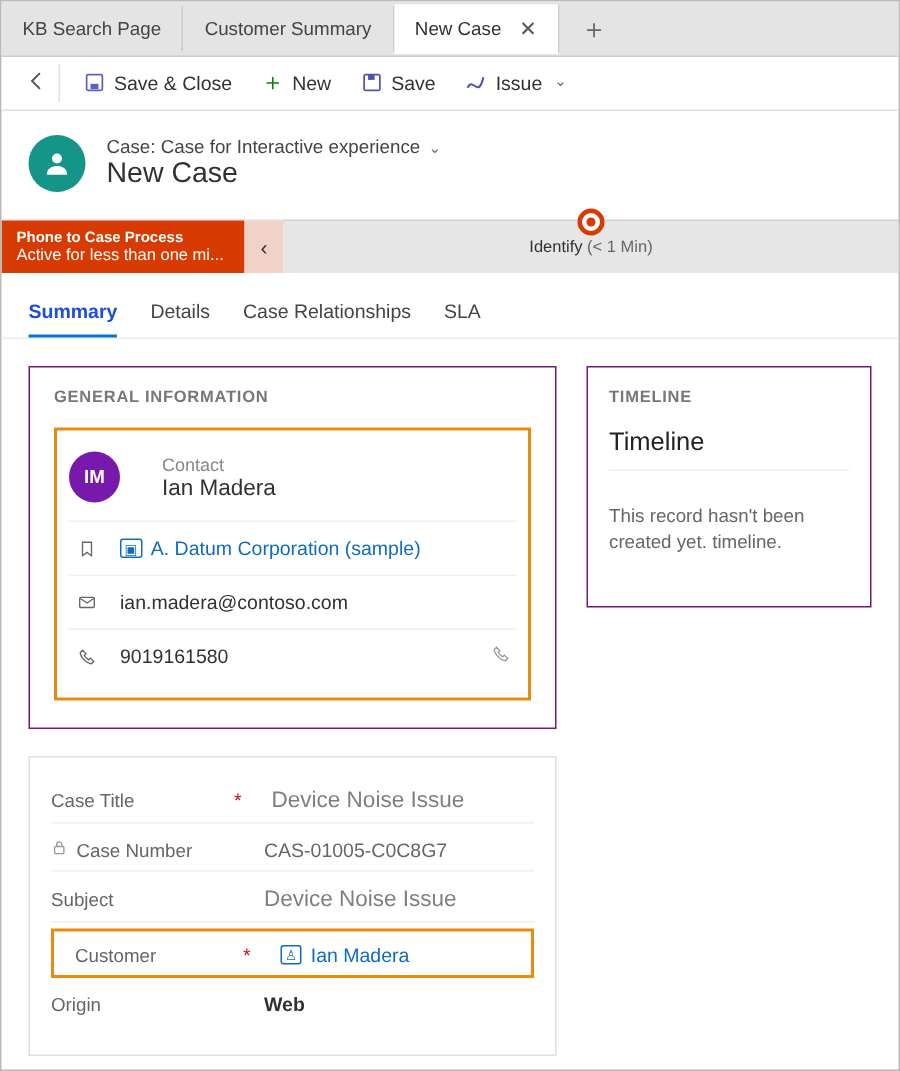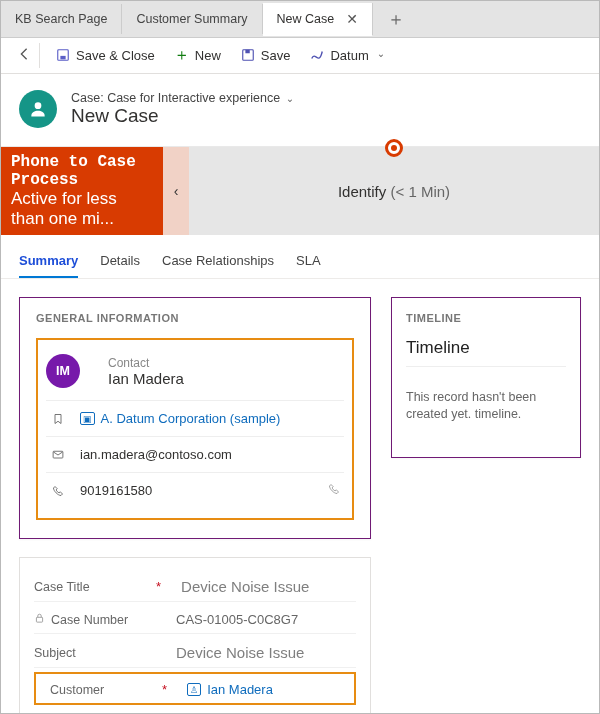--- a/index.html
+++ b/index.html
@@ -22,24 +22,24 @@
 
 .header { display: flex; align-items: center; gap: 14px; padding: 16px 18px 18px; border-bottom: 1px solid #e9e9e9; }
 .avatar-circle { width: 38px; height: 38px; border-radius: 50%; background: #159587; display: flex; align-items: center; justify-content: center; }
 .avatar-circle svg { width: 20px; height: 20px; fill: #fff; }
 .header-text .small { font-size: 12.5px; color: #444; }
 .header-text .big { font-size: 19px; color: #323130; font-weight: 400; }
 
 
 .process { display: flex; position: relative; }
 .process-left { background: #d83b01; color: #fff; padding: 6px 10px; width: 162px; }
-.process-left .pt { font-size: 16px; font-weight: 600; font-family: Liberation Mono, monospace; }
-.process-left .ps { font-size: 17px; }
+.process-left .pt { font-size: 10px; font-weight: 600; }
+.process-left .ps { font-size: 11px; }
 .process-back { width: 26px; background: #f1d2c6; display: flex; align-items: center; justify-content: center; cursor: pointer; color: #333; font-size: 14px; }
-.process-stage { flex: 1; background: #e6e6e6; display: flex; align-items: center; justify-content: center; font-size: 15px; color: #323130; position: relative; }
+.process-stage { flex: 1; background: #e6e6e6; display: flex; align-items: center; justify-content: center; font-size: 11px; color: #323130; position: relative; }
 .process-stage .dur { color: #666; }
 .stage-dot { position: absolute; top: -8px; width: 18px; height: 18px; border: 3px solid #d83b01; background: #fff; border-radius: 50%; display: flex; align-items: center; justify-content: center; }
 .stage-dot::after { content: ""; width: 6px; height: 6px; border-radius: 50%; background: #d83b01; }
 .process-line { position: absolute; left: 188px; right: 0; top: 0; height: 2px; background: #888; }
 
 
 .ctabs { display: flex; padding: 0 18px; border-bottom: 1px solid #edebe9; margin-top: 10px; }
 .ctab { padding: 8px 0; margin-right: 22px; font-size: 13px; color: #444; cursor: pointer; }
 .ctab.active { color: #1d4ed8; border-bottom: 2px solid #0078d4; font-weight: 600; }
 
@@ -124,21 +124,21 @@
         </svg>
       </span>
     <span>Save</span>
   </div>
   <div class="tbtn">
     <span class="ticon">
         <svg viewBox="0 0 16 16" width="14" height="14" fill="none" stroke="#4f52b2" stroke-width="1.6">
           <path d="M2 12c4-9 8 9 12-8"></path>
         </svg>
       </span>
-    <span>Datum</span>
+    <span>Issue</span>
     <span class="chev">⌄</span>
   </div>
 </div>
 
 <div class="header">
   <div class="avatar-circle">
     <svg viewBox="0 0 24 24">
         <circle cx="12" cy="8" r="4"></circle>
         <path d="M4 20c0-4 4-6 8-6s8 2 8 6v1H4z"></path>
       </svg>

